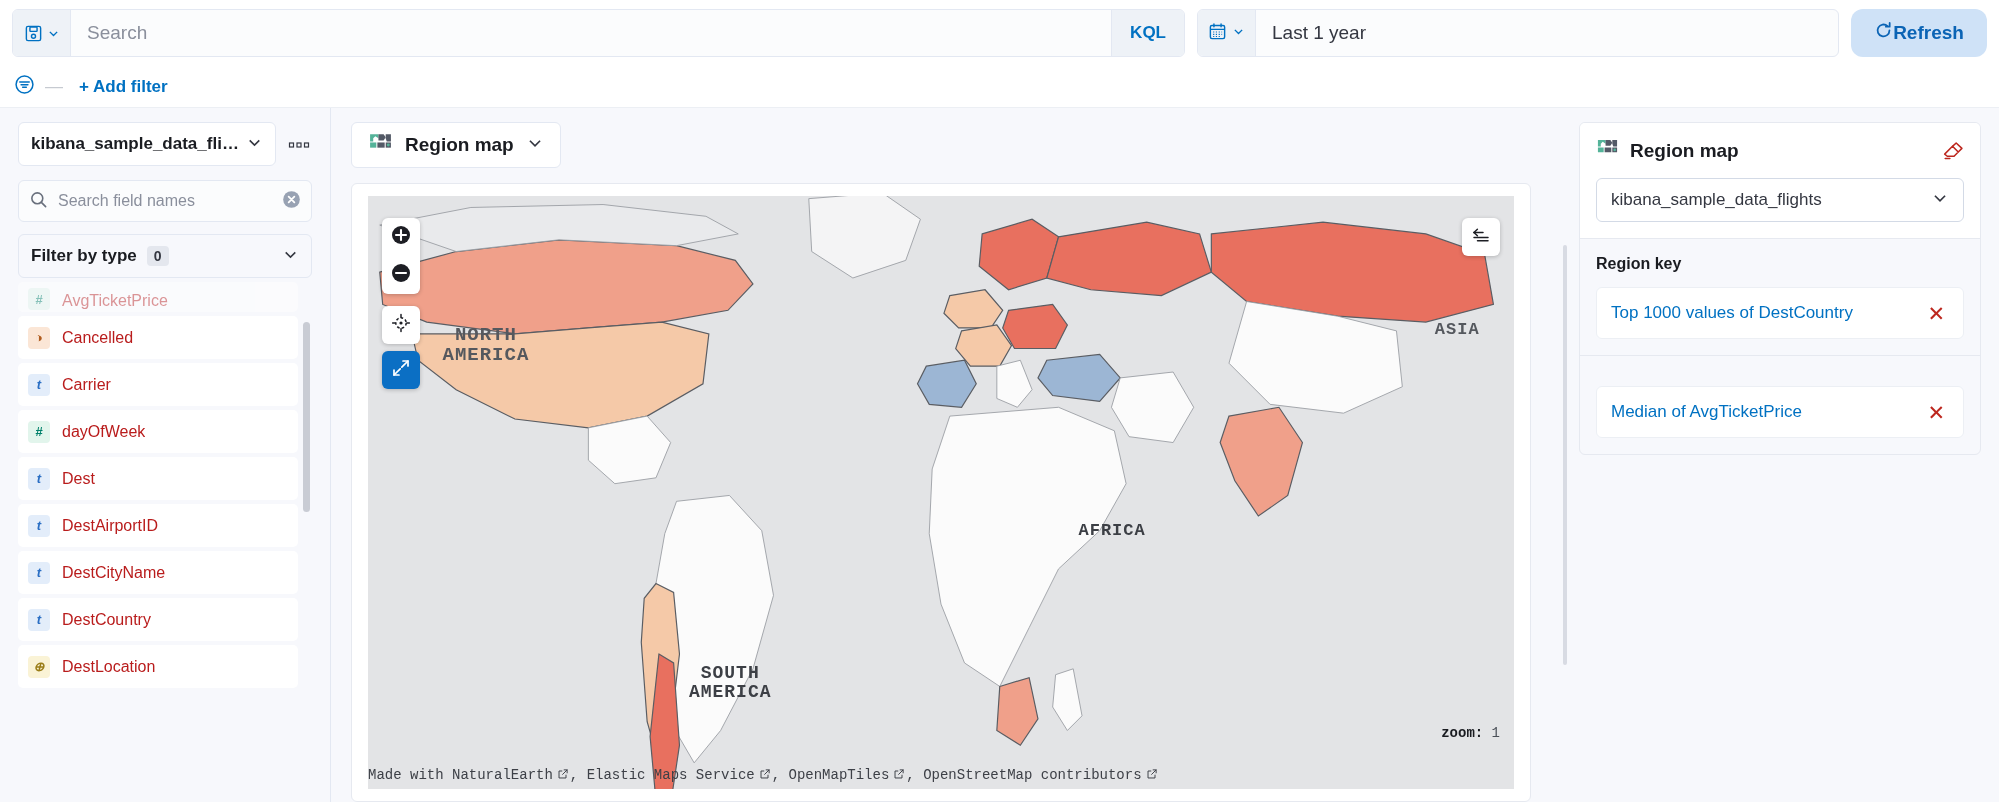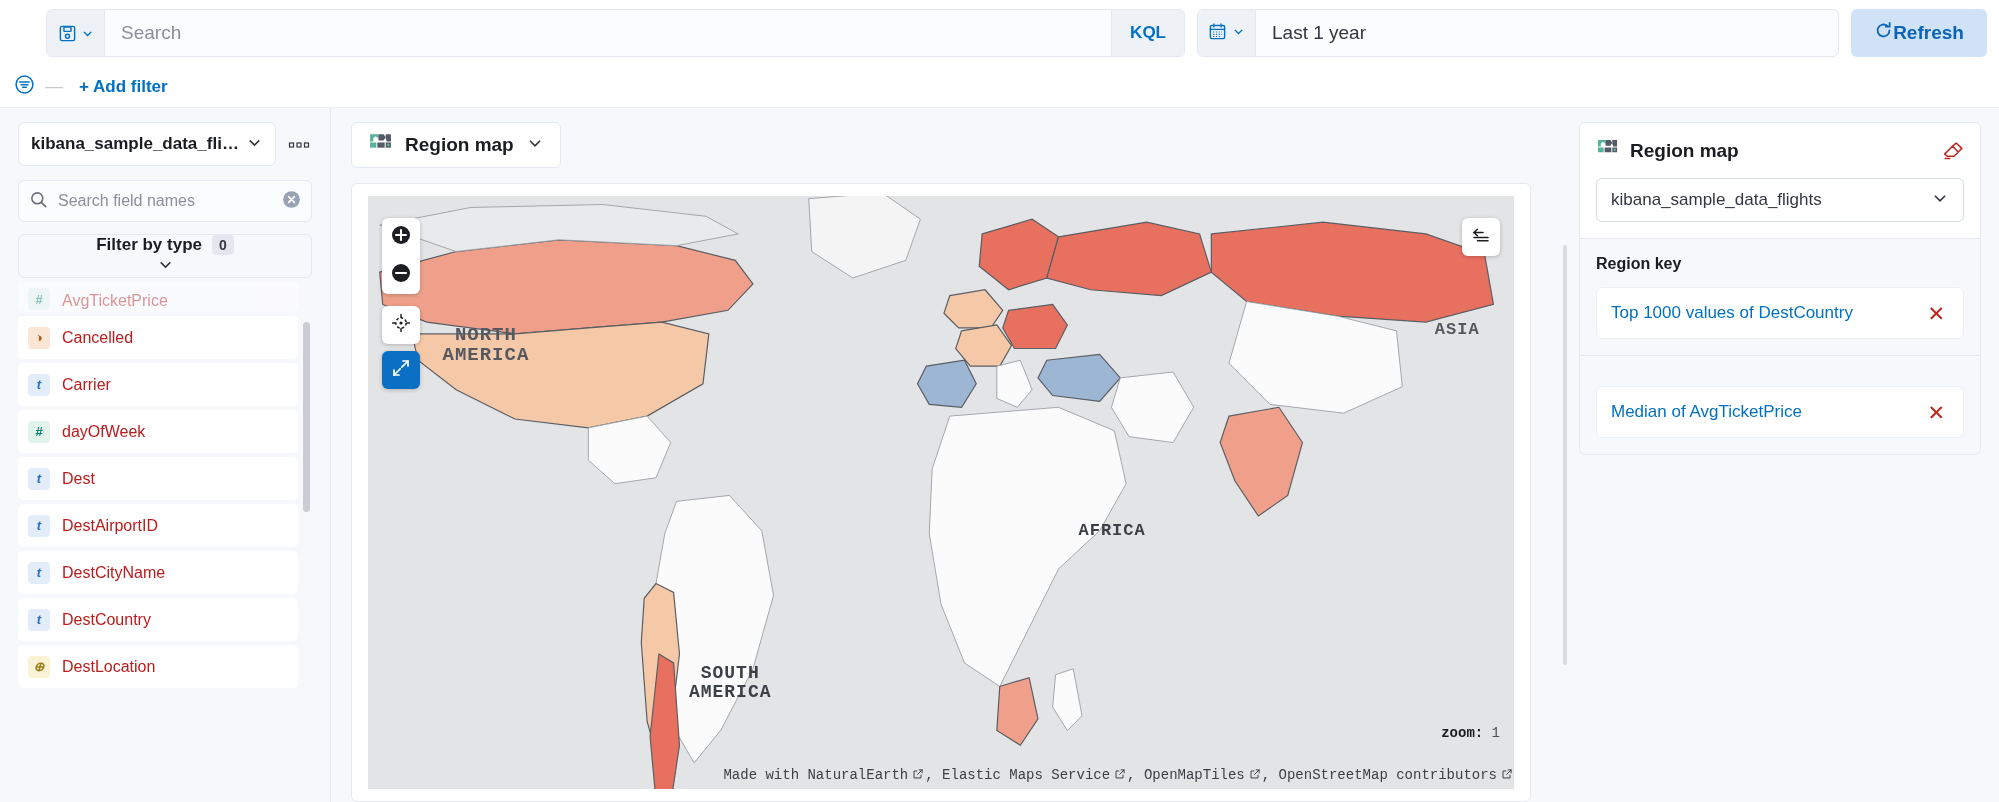--- a/index.html
+++ b/index.html
@@ -13,21 +13,20 @@
   }
 
   
   .query-bar {
     height: 66px;
     background: #ffffff;
     display: flex;
     align-items: center;
     padding: 0 12px;
     gap: 0;
-    margin-left: 34px;
   }
   .search-wrap {
     flex: 1 1 auto;
     display: flex;
     align-items: center;
     height: 48px;
     background: #fbfcfd;
     border: 1px solid #e3e8f2;
     border-radius: 6px;
     overflow: hidden;
@@ -95,21 +94,21 @@
     cursor: pointer;
   }
   .refresh-btn {
     flex: 0 0 auto;
     margin-left: 12px;
     height: 48px;
     min-width: 136px;
     background: #cfe2f7;
     color: #0b64b5;
     border: none;
-    border-radius: 6px;
+    border-radius: 12px;
     display: flex; align-items: center; justify-content: center;
     gap: 0;
     font-size: 19px;
     font-weight: 600;
     font-family: "Liberation Sans", sans-serif;
     cursor: pointer;
     padding: 0 20px;
   }
 
   
@@ -200,21 +199,20 @@
   .clear-circle { cursor: pointer; flex: 0 0 auto; }
   .filter-type {
     margin-top: 12px;
     height: 44px;
     background: #f7f8fc;
     border: 1px solid #e3e8f2;
     border-radius: 6px;
     display: flex; align-items: center; justify-content: space-between;
     padding: 0 12px;
     cursor: pointer;
-    flex-direction: column;
   }
   .filter-type .ft-left { display: flex; align-items: center; gap: 10px; }
   .filter-type .ft-label { font-size: 17px; font-weight: bold; color: #1a1c21; }
   .ft-count {
     background: #e4e7ee;
     border-radius: 4px;
     font-size: 14px;
     font-weight: bold;
     color: #343741;
     padding: 2px 7px;
@@ -356,21 +354,21 @@
   .zoom-label {
     position: absolute;
     right: 14px; bottom: 48px;
     font-size: 14px;
     color: #4a4f57;
   }
   .zoom-label b { color: #1a1c21; }
   .attribution {
     position: absolute;
     left: 0; right: 0; bottom: 6px;
-    text-align: right;
+    text-align: left;
     font-size: 14px;
     color: #3d4047;
     white-space: nowrap;
   }
   .attribution a {
     color: #3d4047;
     text-decoration: none;
     cursor: pointer;
   }
   .ext-ico { display: inline-block; vertical-align: -1px; margin: 0 1px 0 4px; }

